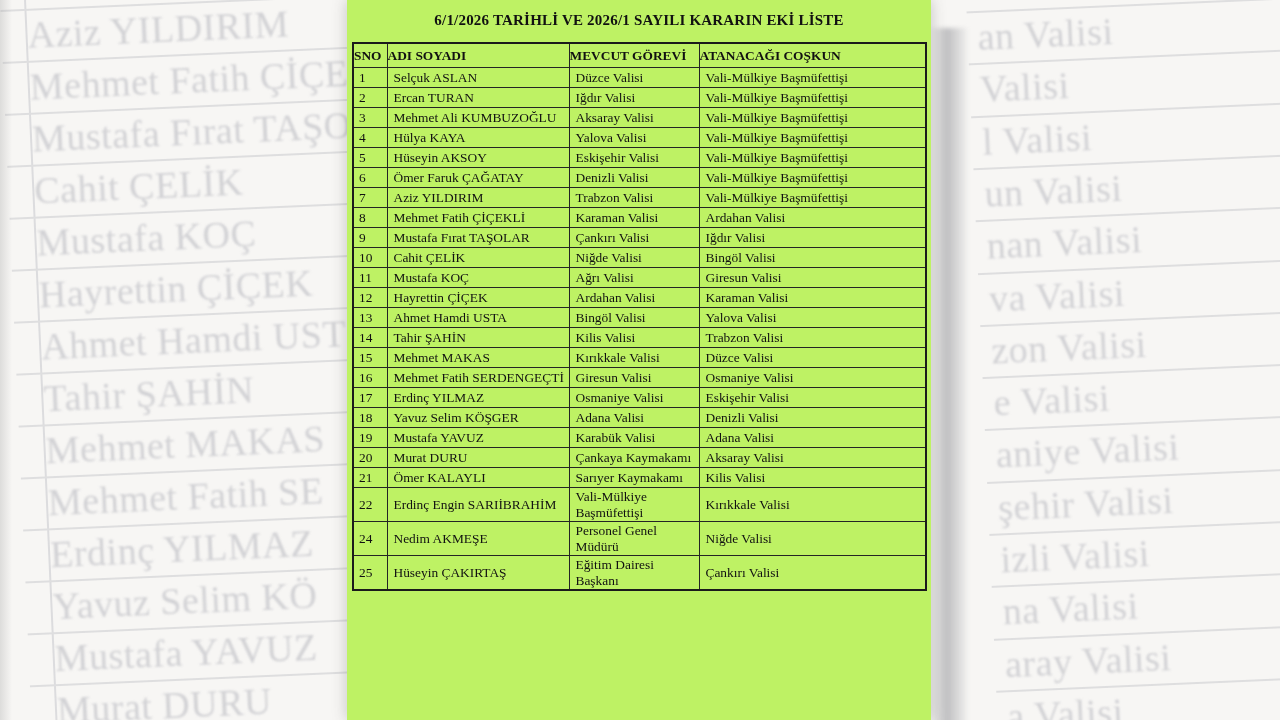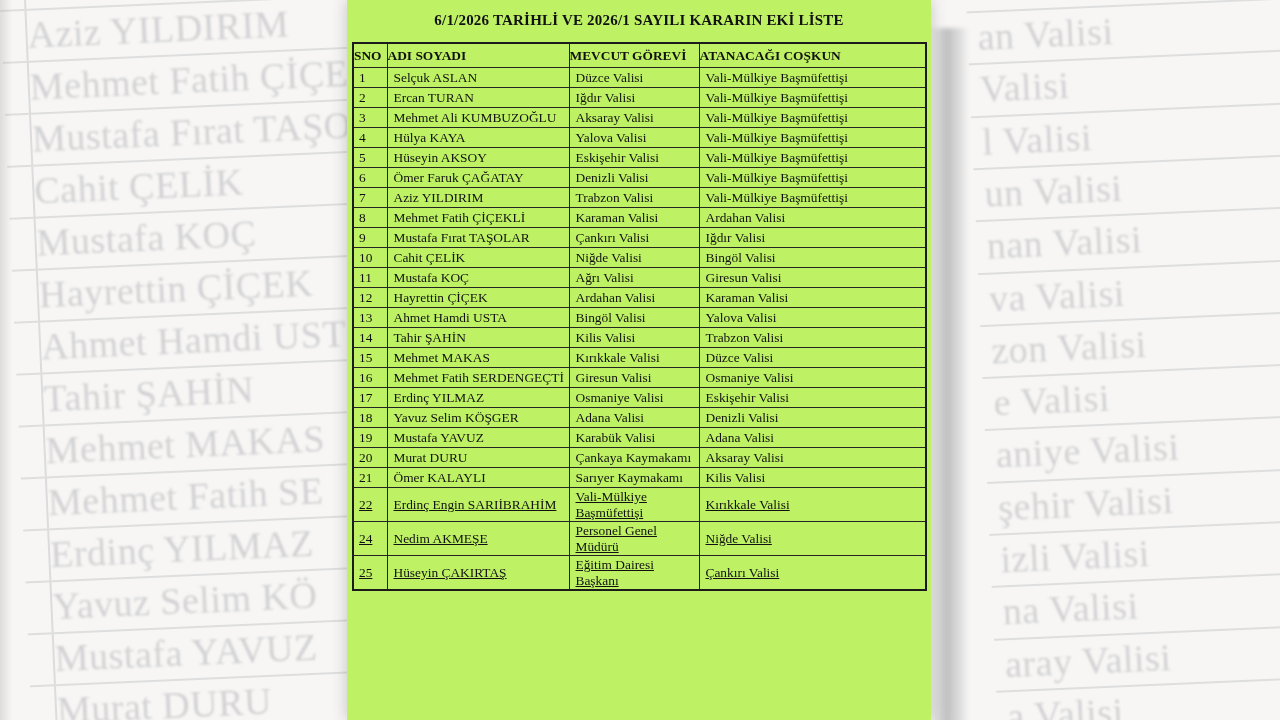--- a/index.html
+++ b/index.html
@@ -57,21 +57,21 @@
   #appt-table th,#appt-table td{
     border:1.4px solid #242424;
     font-size:13.4px;line-height:15.5px;
     overflow:hidden;vertical-align:middle;
   }
   #appt-table th{
     font-weight:bold;text-align:left;height:21px;padding:1px 0;
     white-space:nowrap;
   }
   #appt-table tbody tr{height:20px;}
-  #appt-table tbody tr.tall{height:32px;text-decoration:underline;}
+  #appt-table tbody tr.tall{height:32px;}
   #appt-table td{padding:1px 3px 1px 6px;white-space:nowrap;}
   #appt-table td:nth-child(1){padding-left:5px;}
   #appt-table td:nth-child(3){white-space:normal;}
 </style>
 </head>
 <body>
 
 <div id="stage">
 
   <div id="bg-left" class="bg-group">

